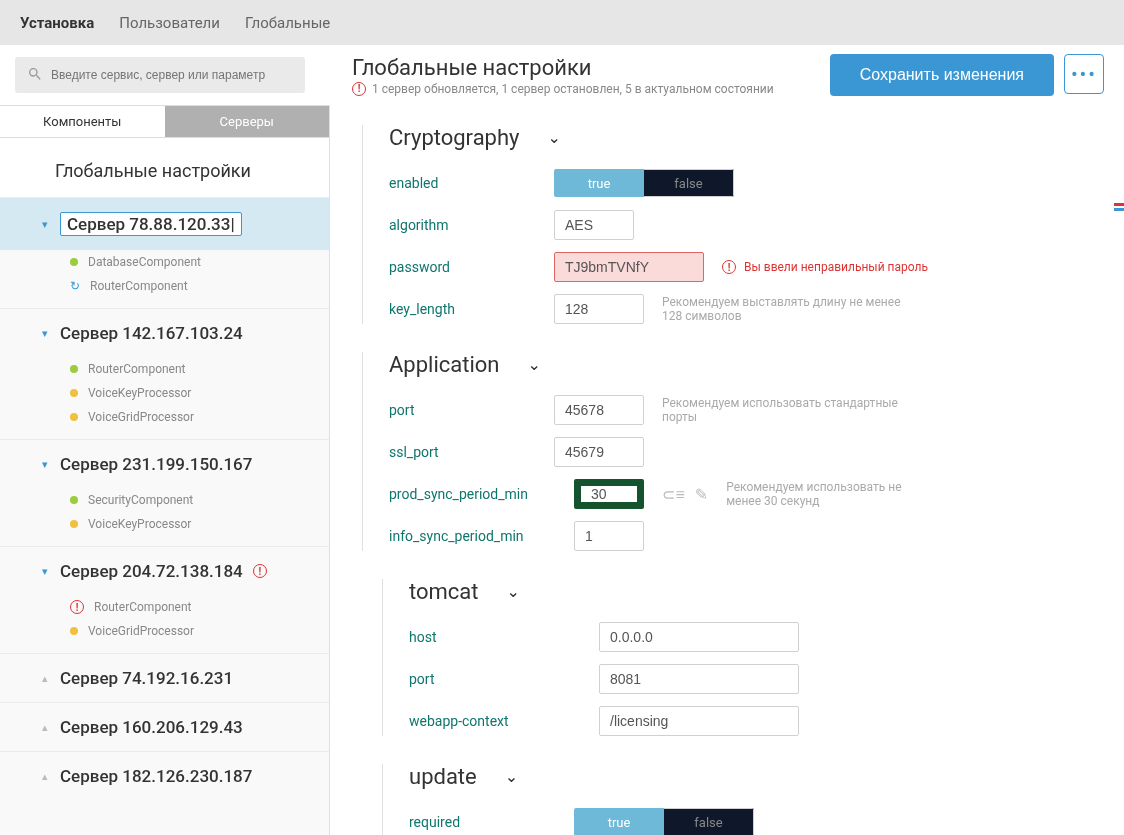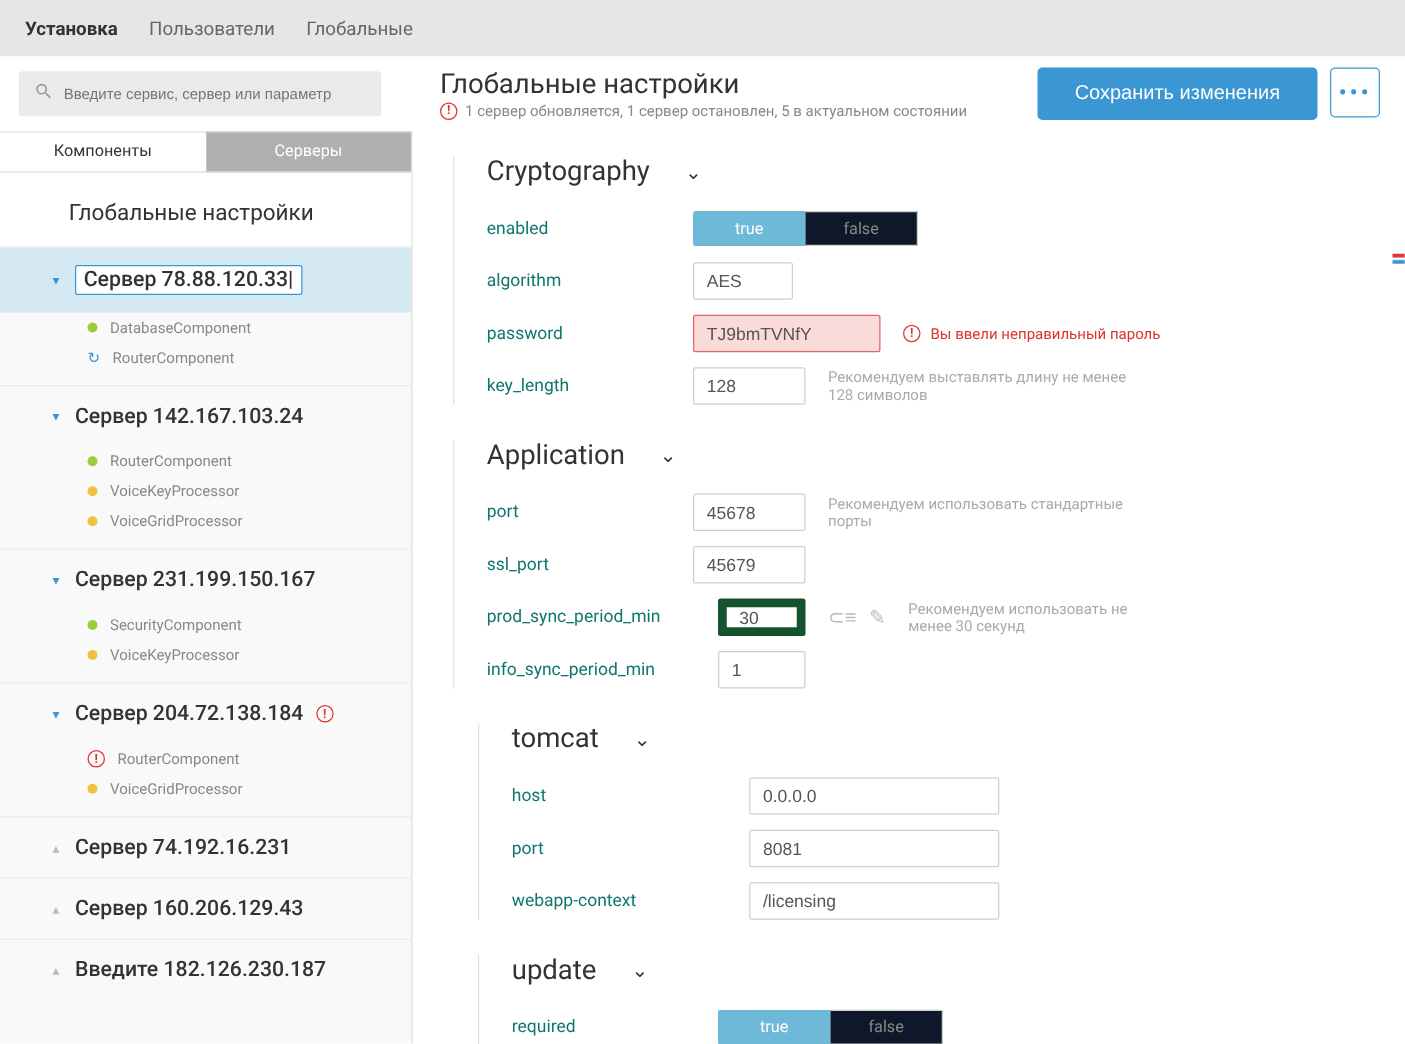--- a/index.html
+++ b/index.html
@@ -202,21 +202,21 @@
           </div>
           <div class="server-group">
             <div class="server-label">
               <span class="caret collapsed">▴</span>
               <span class="srv-name">Сервер 160.206.129.43</span>
             </div>
           </div>
           <div class="server-group">
             <div class="server-label">
               <span class="caret collapsed">▴</span>
-              <span class="srv-name">Введите 182.126.230.187</span>
+              <span class="srv-name">Сервер 182.126.230.187</span>
             </div>
           </div>
         </div>
     </div>
 
     <div class="content">
 
       <div class="section">
         <div class="sec-title">
           <span>Cryptography</span>

